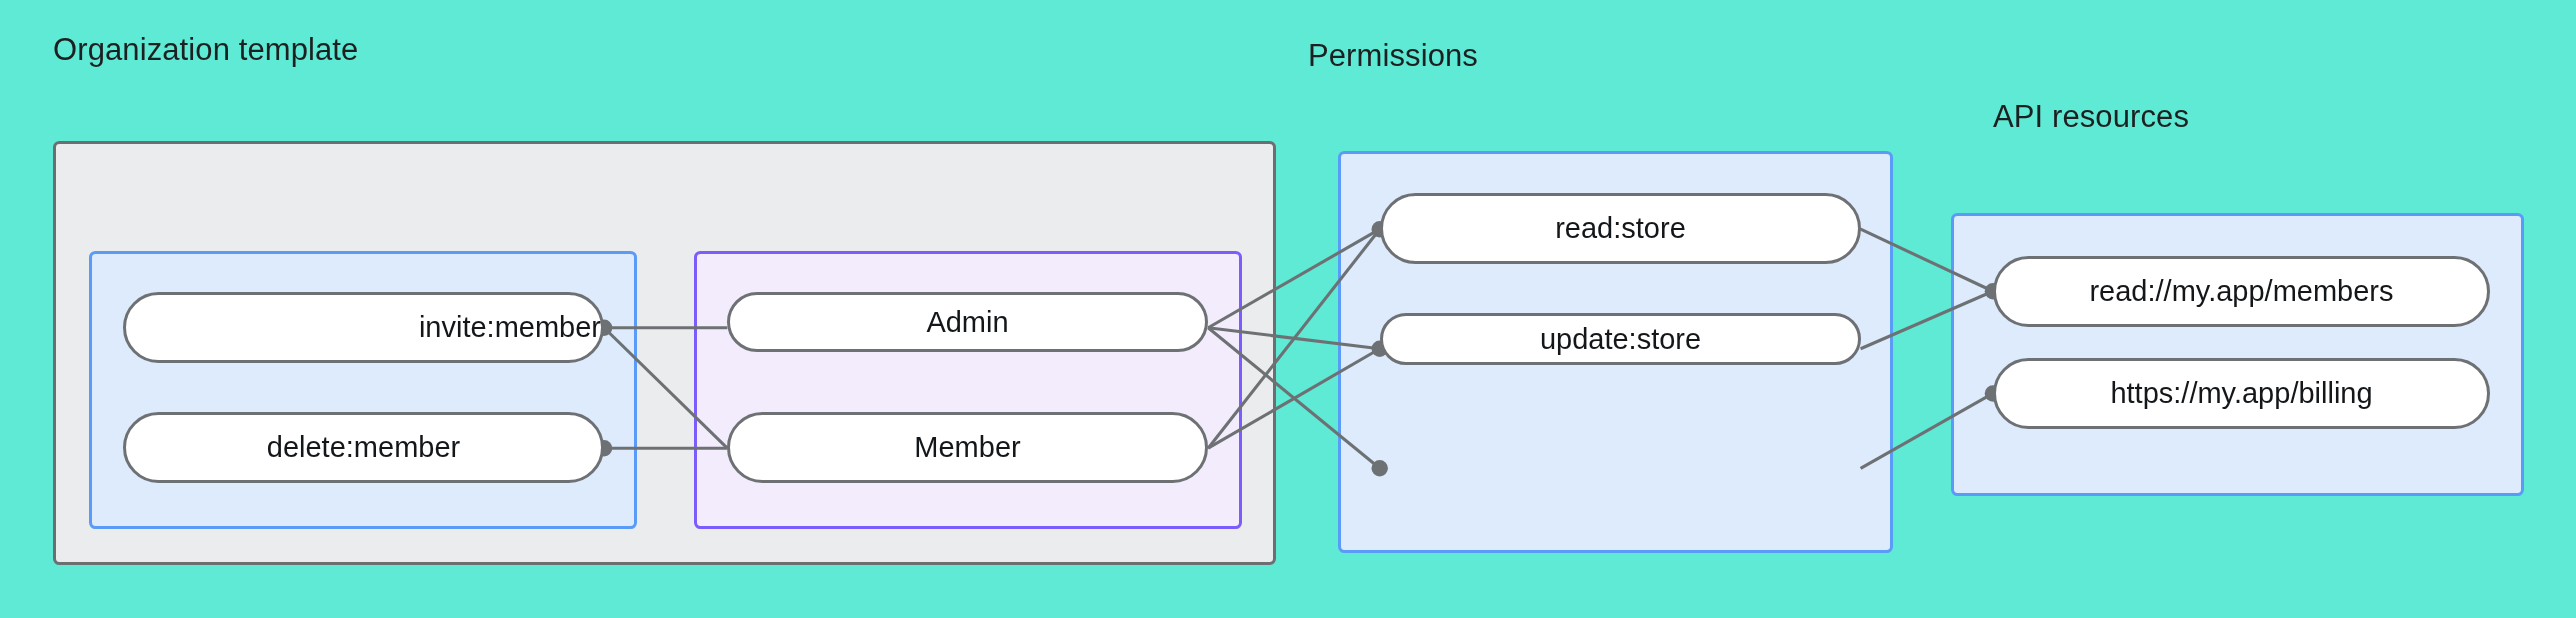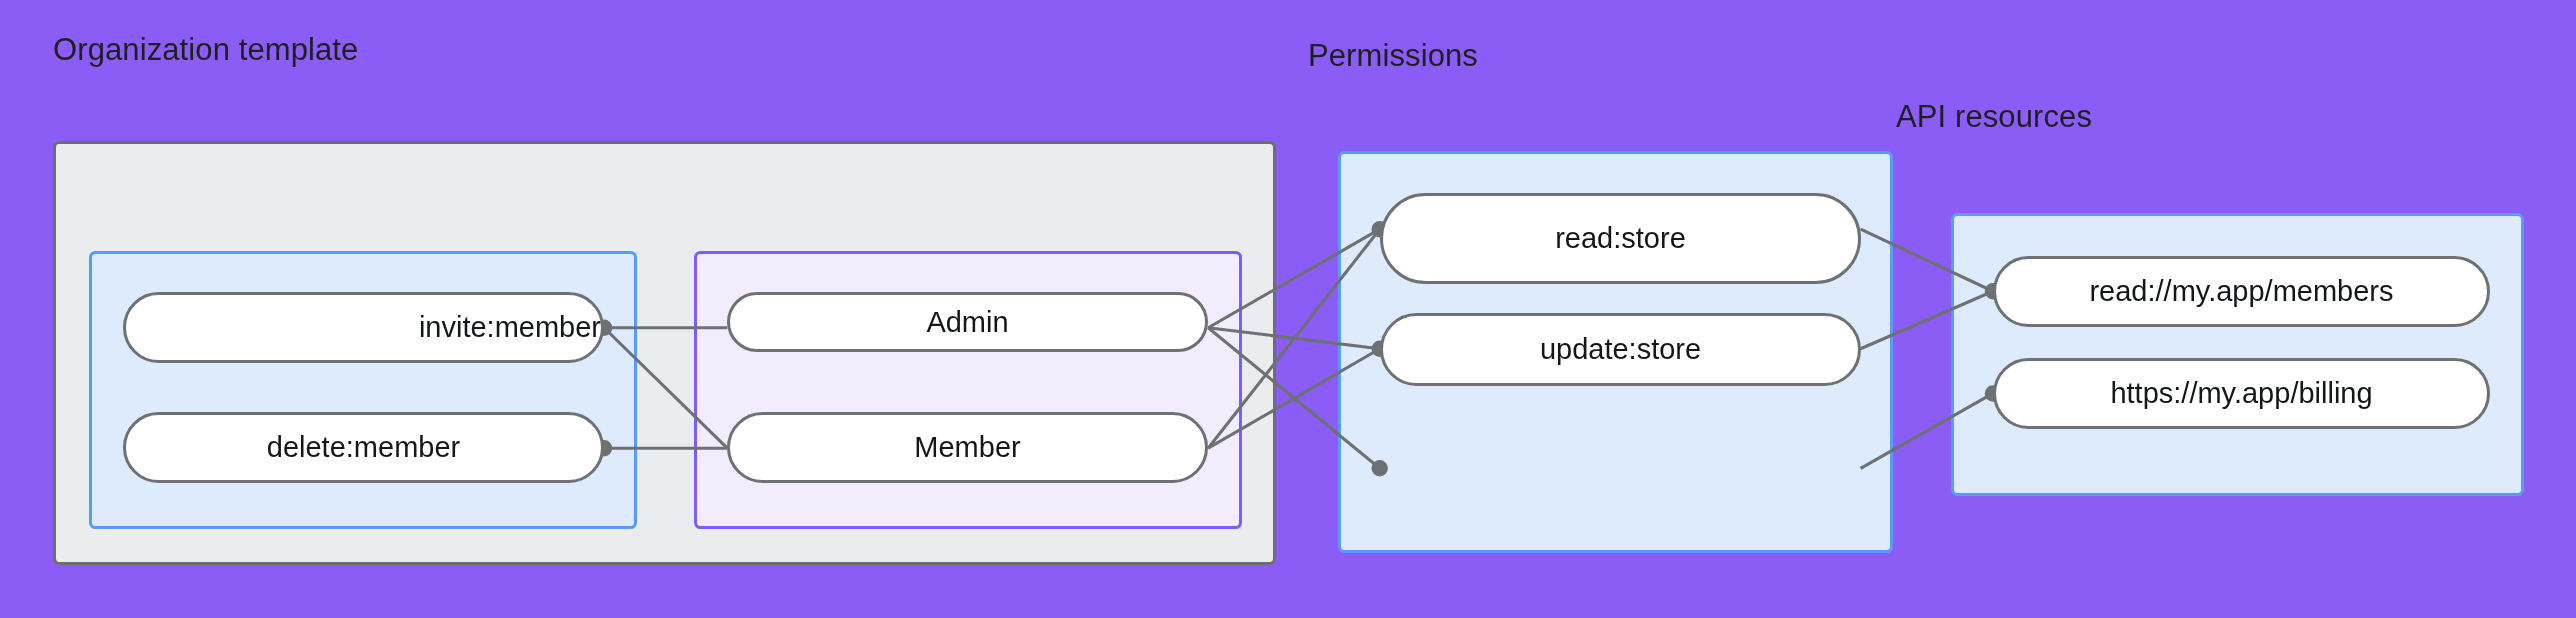--- a/index.html
+++ b/index.html
@@ -8,21 +8,21 @@
     padding: 0;
     background: #f6f7f7;
   }
   body {
     font-family: "Liberation Sans", sans-serif;
   }
   #canvas {
     position: relative;
     width: 2576px;
     height: 619px;
-    background: #8b5cf6;
+    background: #5eead4;
     overflow: hidden;
   }
   
   .group-title {
     position: absolute;
     font-size: 31px;
     line-height: 1;
     color: #1d2021;
     white-space: nowrap;
     letter-spacing: 0.1px;
@@ -92,21 +92,21 @@
 <div id="canvas">
 
   <div class="group-title" style="left:53px; top:34px;">Organization template</div>
 
   <div class="sub-title" style="left:89px; top:187px;">Organization permissions</div>
 
   <div class="sub-title" style="left:694px; top:187px;">Organization roles</div>
 
   <div class="group-title" style="left:1296px; top:40px;margin-left:12px;">Permissions</div>
 
-  <div class="group-title" style="left:1896px; top:101px;">API resources</div>
+  <div class="group-title" style="left:1993px; top:101px;">API resources</div>
 
   <div class="container-box box-gray" style="left:53px; top:141px; width:1223px; height:424px;"></div>
 
   <div class="container-box box-blue" style="left:89px; top:251px; width:548px; height:278px;"></div>
 
   <div class="container-box box-purple" style="left:694px; top:251px; width:548px; height:278px;"></div>
 
   <div class="container-box box-blue" style="left:1338px; top:151px; width:555px; height:402px;"></div>
 
   <div class="container-box box-blue" style="left:1951px; top:213px; width:573px; height:283px;"></div>
@@ -150,25 +150,25 @@
   </div>
 
   <div class="node" style="left:727px; top:292px; width:481px; height:60px;">
     <span>Admin</span>
   </div>
 
   <div class="node" style="left:727px; top:412px; width:481px; height:71px;">
     <span>Member</span>
   </div>
 
-  <div class="node" style="left:1380px; top:193px; width:481px; height:91px;">
+  <div class="node" style="left:1380px; top:193px; width:481px; height:71px;">
     <span>read:store</span>
   </div>
 
-  <div class="node" style="left:1380px; top:313px; width:481px; height:73px;text-align:center;">
+  <div class="node" style="left:1380px; top:313px; width:481px; height:52px;text-align:center;">
     <span>update:store</span>
   </div>
 
 
   <div class="node" style="left:1993px; top:256px; width:497px; height:71px;">
     <span>read://my.app/members</span>
   </div>
 
   <div class="node" style="left:1993px; top:358px; width:497px; height:71px;">
     <span>https://my.app/billing</span>

